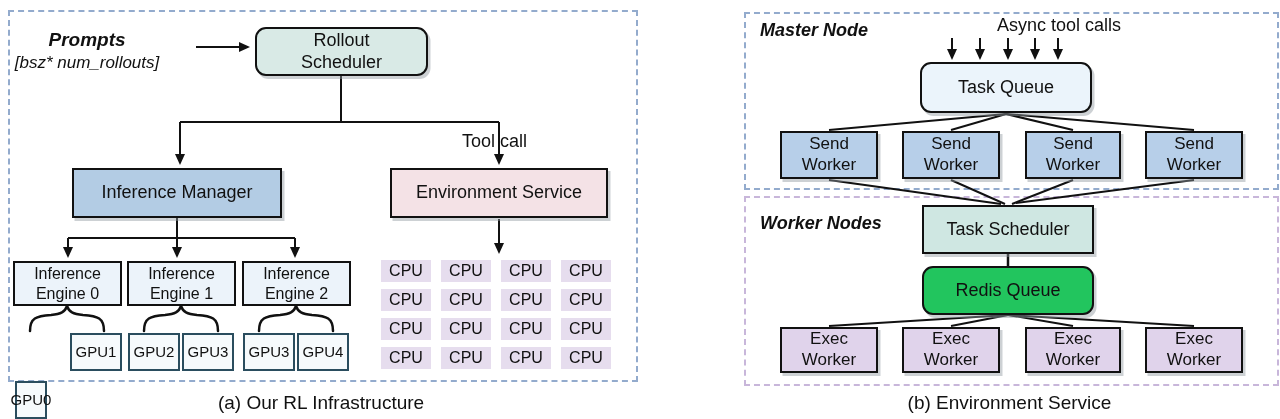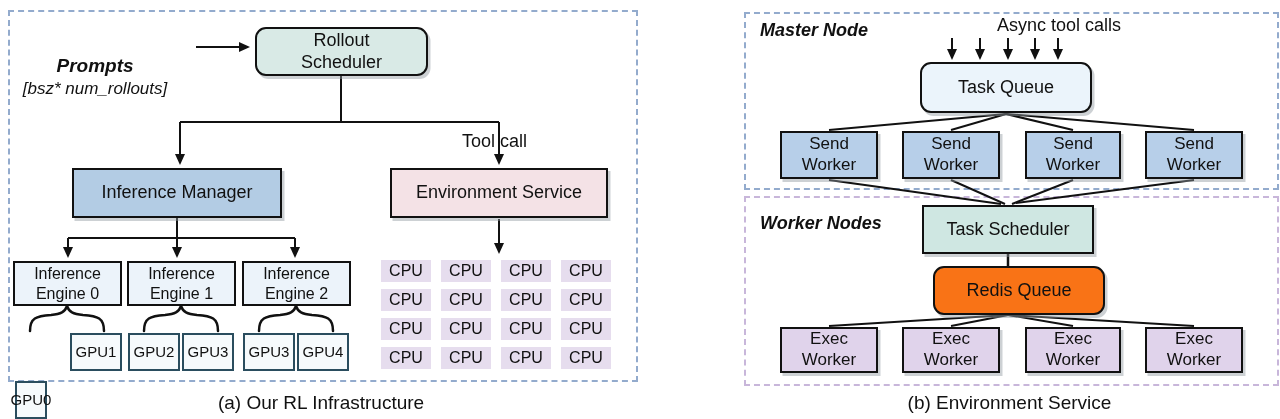--- a/index.html
+++ b/index.html
@@ -13,28 +13,28 @@
        line-height:1.22;white-space:pre-line;box-sizing:border-box;}
   .shadow{box-shadow:2.5px 3px 0 rgba(145,152,160,0.45);}
   .round{border-radius:11px;}
   .mint{background:#d9eae6;}
   .blue{background:#b3cce4;}
   .pink{background:#f4e2e6;}
   .paleblue{background:#ecf3fa;}
   .queueblue{background:#ebf4fb;}
   .workerblue{background:#b7cfe9;}
   .teal{background:#cfe7e2;}
-  .redis{background:#f97316;margin-left:11px;}
+  .redis{background:#22c55e;}
   .lavender{background:#e0d3eb;}
   .gpu{border:2px solid #2a4d5e;background:#f6fafc;font-size:15px;}
   .eng{font-size:16px;}
   .wrk{font-size:17px;}
   .lbl{position:absolute;font-size:18px;color:#111;white-space:nowrap;}
   .bi{font-weight:bold;font-style:italic;}
-  .prompts{position:absolute;left:12px;top:29px;width:166px;text-align:center;margin-top:26px;}
+  .prompts{position:absolute;left:4px;top:29px;width:166px;text-align:center;}
   .prompts .l1{font-size:19px;font-weight:bold;font-style:italic;}
   .prompts .l2{font-size:17px;font-style:italic;margin-top:2px;white-space:nowrap;}
   .cpu-grid{position:absolute;left:381px;top:260px;display:grid;
             grid-template-columns:repeat(4,50px);grid-auto-rows:22px;
             column-gap:10px;row-gap:7px;}
   .cpu-cell{background:#e6ddee;display:flex;align-items:center;justify-content:center;
             font-size:16px;color:#111;}
   .caption{position:absolute;top:392px;font-size:19px;text-align:center;color:#111;}
 </style>
 </head>

